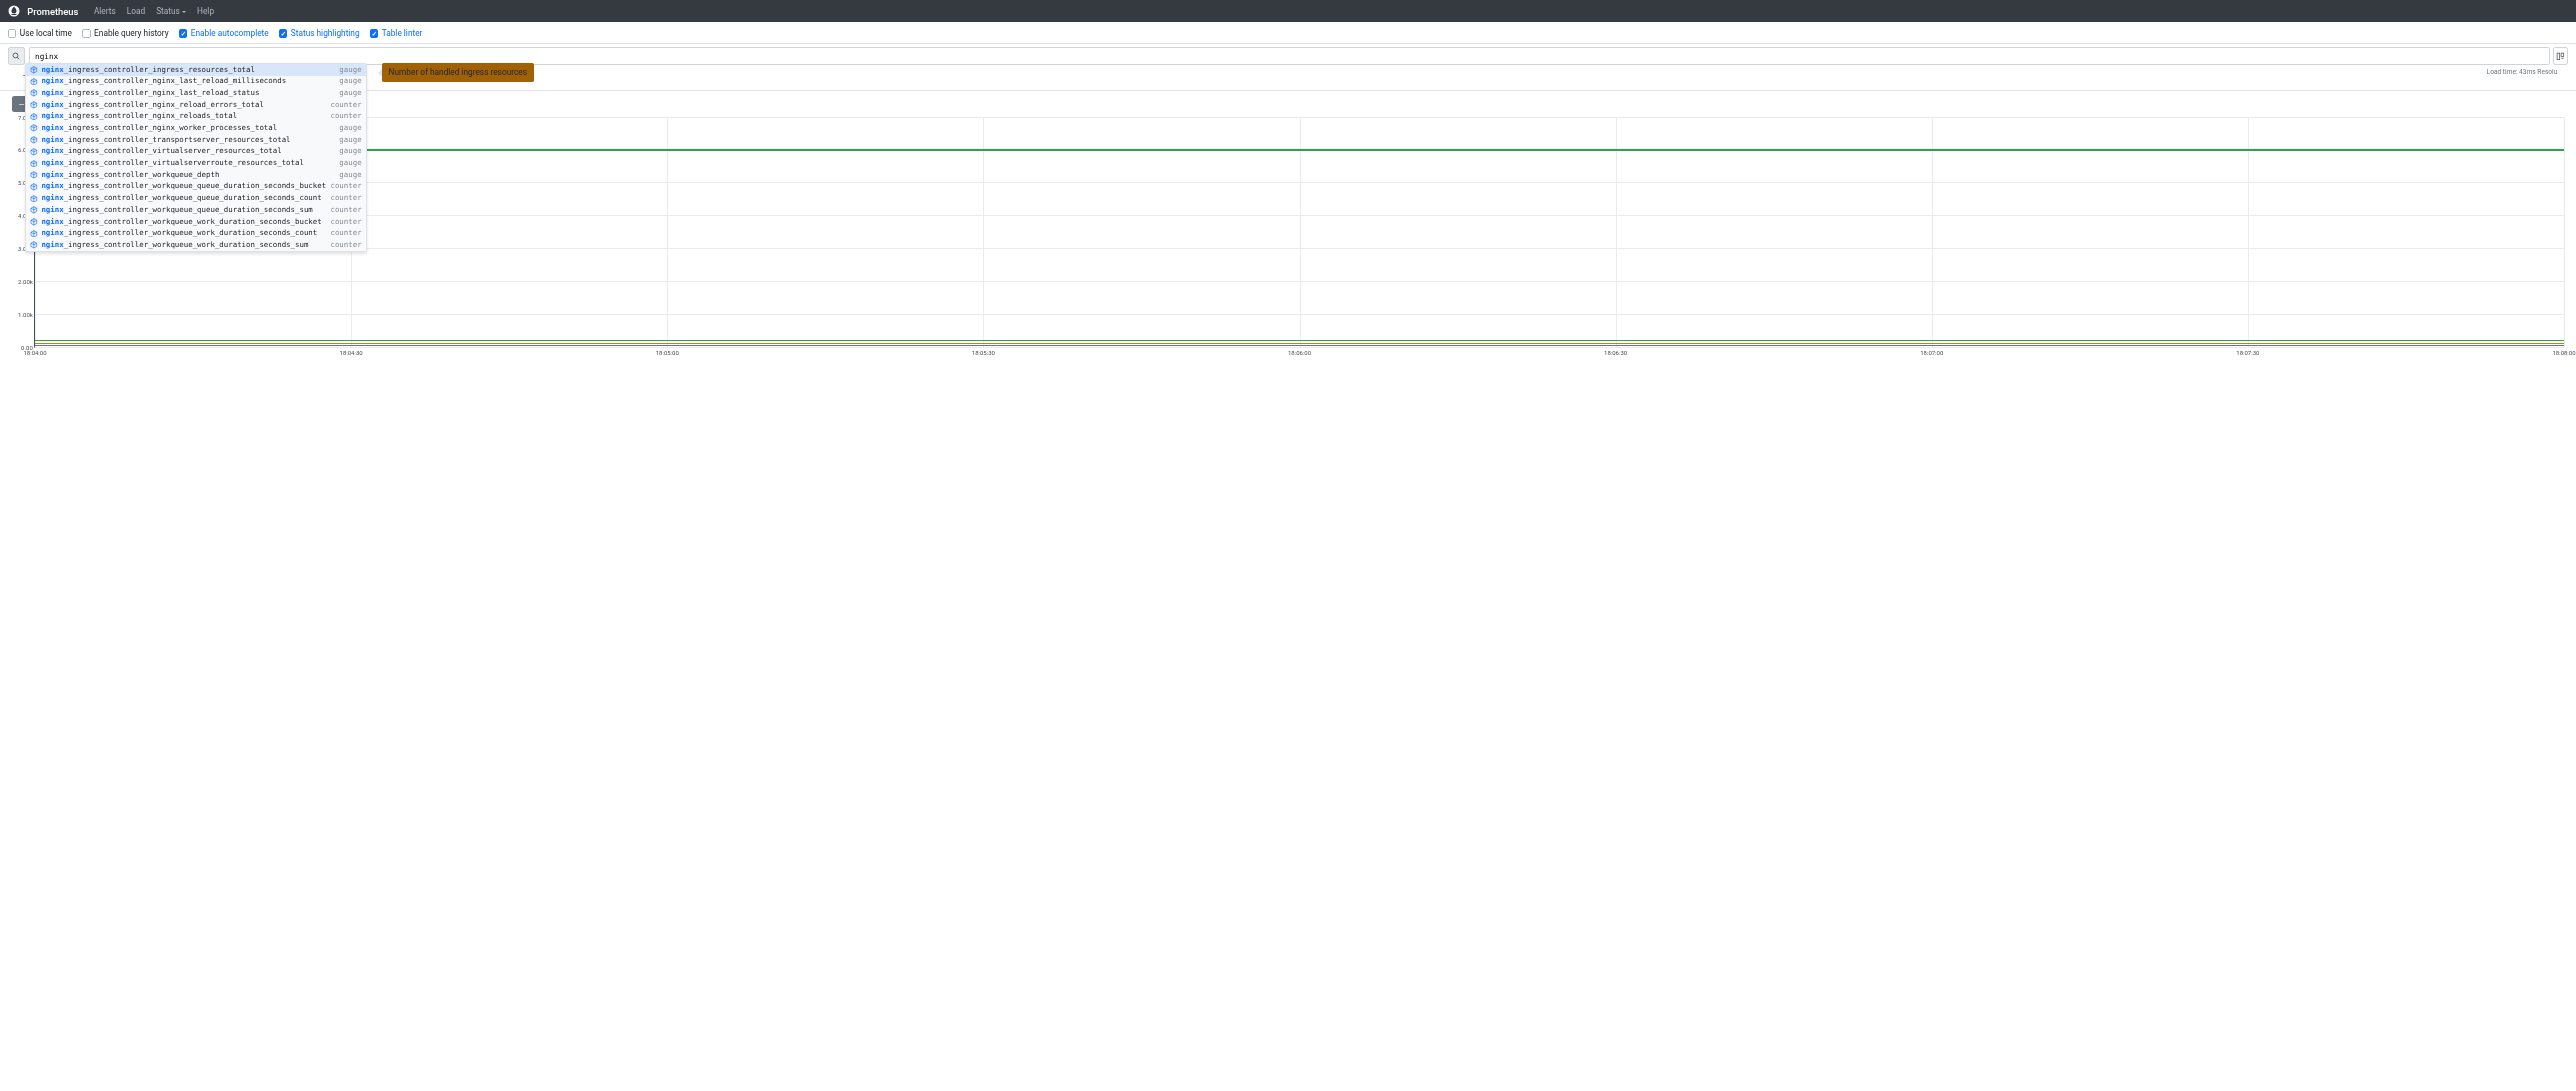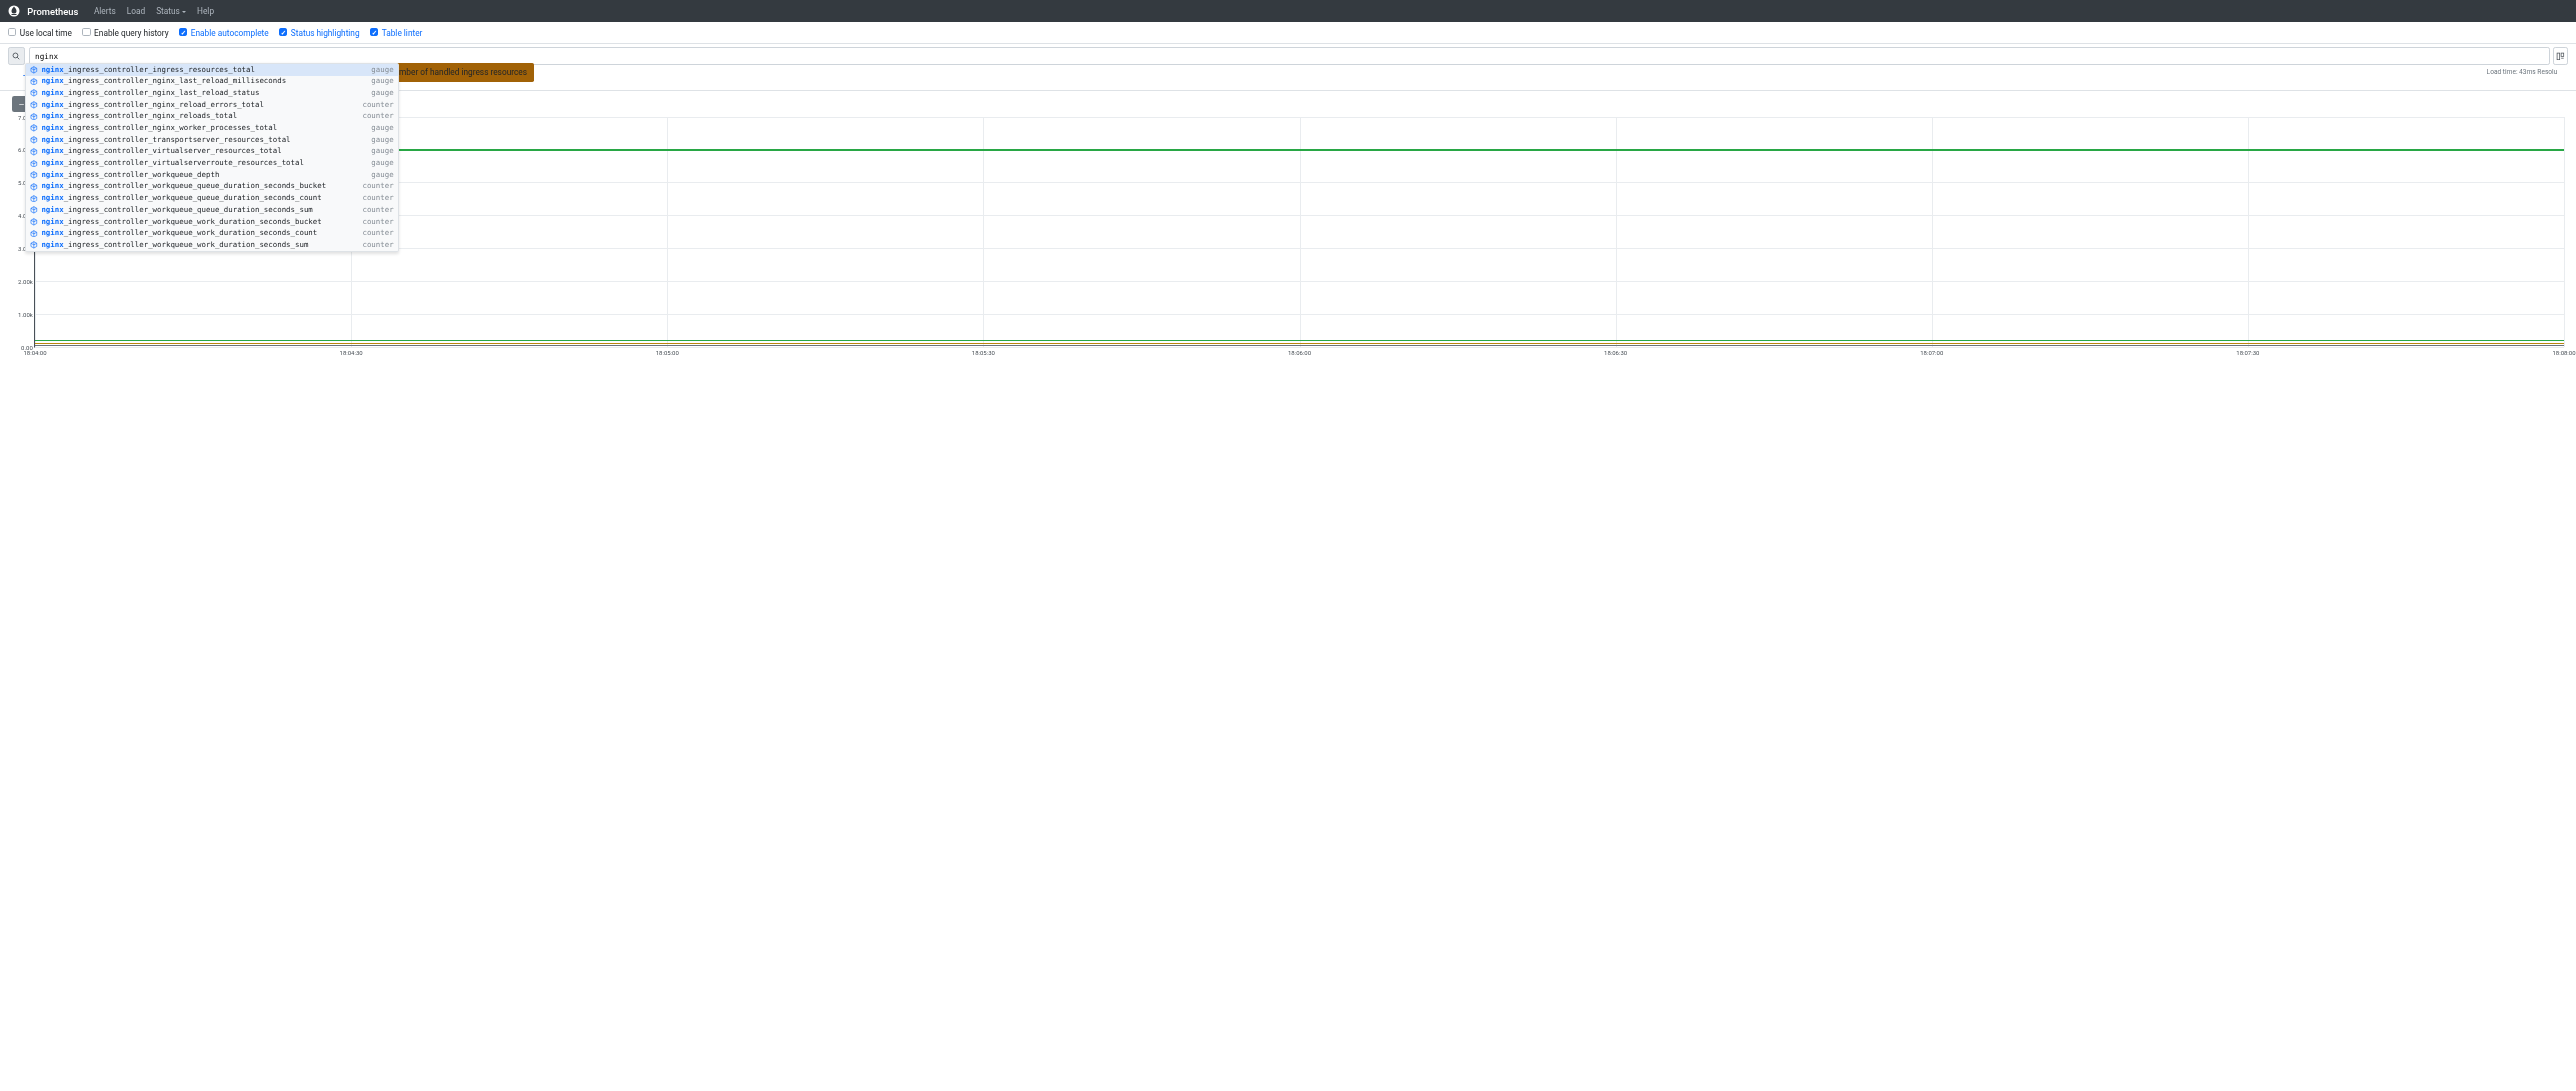--- a/index.html
+++ b/index.html
@@ -3,35 +3,35 @@
 <meta charset="utf-8">
 <style>
 * { margin:0; padding:0; box-sizing:border-box; }
 body { font-family:-apple-system,BlinkMacSystemFont,"Segoe UI",Roboto,sans-serif; font-size:7.7px; color:#212529; background:#fff; overflow:hidden; }
 .nav { background:#343a40; color:#fff; display:flex; align-items:center; padding:0 8.3px; height:22px; }
 .nav .brand { display:flex; align-items:center; gap:7px; font-size:9.4px; font-weight:500; margin-right:10px; }
 .nav .brand svg { width:12px; height:12px; }
 .nav a { color:#adb5bd; text-decoration:none; padding:0 5.5px; font-size:8.3px; }
 .nav a.dd::after { content:""; display:inline-block; margin-left:2.2px; vertical-align:middle; border-top:2.2px solid #adb5bd; border-left:2.2px solid transparent; border-right:2.2px solid transparent; }
 .opts { display:flex; align-items:center; gap:10px; padding:5.5px 7.7px; border-bottom:0.6px solid #dee2e6; font-size:8.3px; }
-.opts label { display:flex; align-items:flex-start; gap:3.3px; cursor:pointer; }
+.opts label { display:flex; align-items:flex-end; gap:3.3px; cursor:pointer; }
 .opts .accent { color:#0d6efd; }
 .chk { appearance:none; width:8.8px; height:8.8px; border:0.6px solid #adb5bd; border-radius:1.7px; background:#fff; position:relative; cursor:pointer; }
 .chk:checked { background:#0d6efd; border-color:#0d6efd; }
 .chk:checked::after { content:"✓"; position:absolute; color:#fff; font-size:6.6px; line-height:7.7px; left:1.1px; top:0; font-weight:bold; }
 .qrow { display:flex; padding:3.3px 7.7px 0; gap:3.3px; align-items:stretch; position:relative; }
 .sbtn { width:17.6px; background:#e9ecef; border:0.6px solid #ced4da; border-radius:2.2px; display:flex; align-items:center; justify-content:center; color:#495057; }
 .qinput { flex:1; border:0.6px solid #ced4da; border-radius:2.2px; padding:3.3px 5.5px; font-family:Menlo,Monaco,Consolas,monospace; font-size:7.7px; outline:none; }
 .exec { width:15.4px; border:0.6px solid #ced4da; border-radius:2.2px; background:#fff; display:flex; align-items:center; justify-content:center; color:#495057; }
 .tabs { display:flex; align-items:flex-start; padding:0 15.4px; border-bottom:0.6px solid #dee2e6; margin-top:3.3px; position:relative; }
 .tab { padding:5.5px 7.7px; color:#0d6efd; cursor:pointer; font-size:8.3px; border-bottom:1.1px solid transparent; }
 .meta { margin-left:auto; font-size:6.6px; color:#6c757d; padding-right:3.3px; }
 .ctrls { display:flex; gap:4.4px; padding:4.4px 12px; align-items:center; }
 .btn { background:#6c757d; color:#fff; border:none; border-radius:2.2px; padding:3.3px 6.6px; font-size:8.3px; cursor:pointer; min-width:19px; text-align:center; }
-.autocomplete { position:absolute; top:19px; left:25px; width:374px; background:#f8f9fa; border:0.6px solid #dee2e6; border-radius:1.7px; box-shadow:0 1.1px 3.3px rgba(0,0,0,0.12); z-index:50; font-family:Menlo,Monaco,Consolas,monospace; font-size:7.4px; }
+.autocomplete { position:absolute; top:19px; left:25px; width:342px; background:#f8f9fa; border:0.6px solid #dee2e6; border-radius:1.7px; box-shadow:0 1.1px 3.3px rgba(0,0,0,0.12); z-index:50; font-family:Menlo,Monaco,Consolas,monospace; font-size:7.4px; }
 .ac-row { display:flex; align-items:center; padding:0.6px 4.4px; cursor:pointer; line-height:10.5px; }
 .ac-row.sel { background:#d8e6f9; }
 .ac-row .ic { color:#0d6efd; margin-right:3.3px; display:inline-flex; }
 .ac-row .nm { flex:1; color:#212529; white-space:nowrap; overflow:hidden; }
 .ac-row .nm .hl { color:#0d6efd; font-weight:600; }
 .ac-row .tp { color:#868e96; margin-left:4.4px; }
 .tooltip { position:absolute; top:19px; left:382px; background:#a16207; padding:4.4px 6.6px; border-radius:1.7px; font-size:8.3px; color:#212529; z-index:49; }
 .tooltip::before { content:""; position:absolute; left:-4.4px; top:5.5px; border-top:4.4px solid transparent; border-bottom:4.4px solid transparent; border-right:4.4px solid #d8e6f9; }
 .chartwrap { padding:0 12px 5.5px; position:relative; }
 .chart { position:relative; height:242px; }

